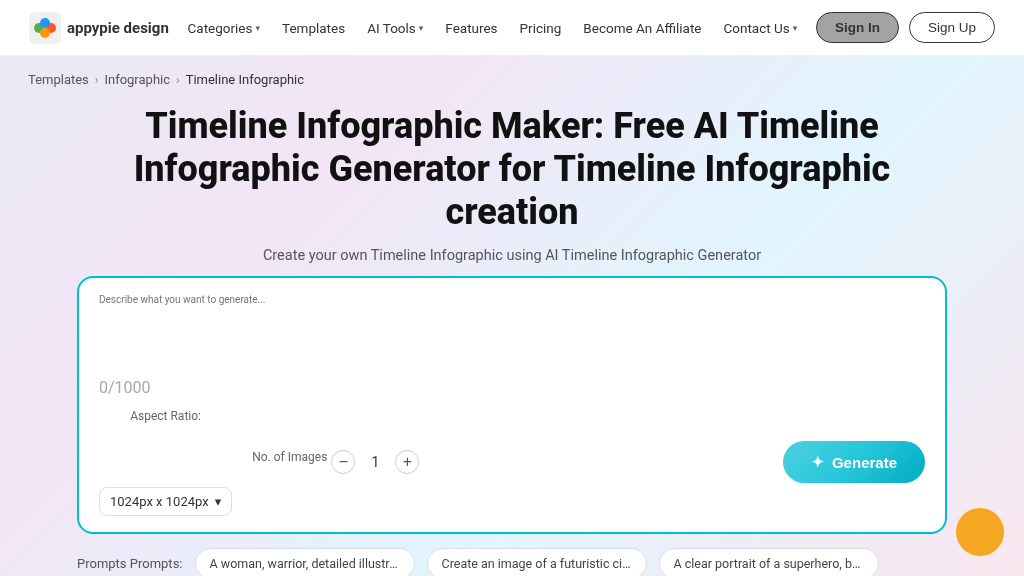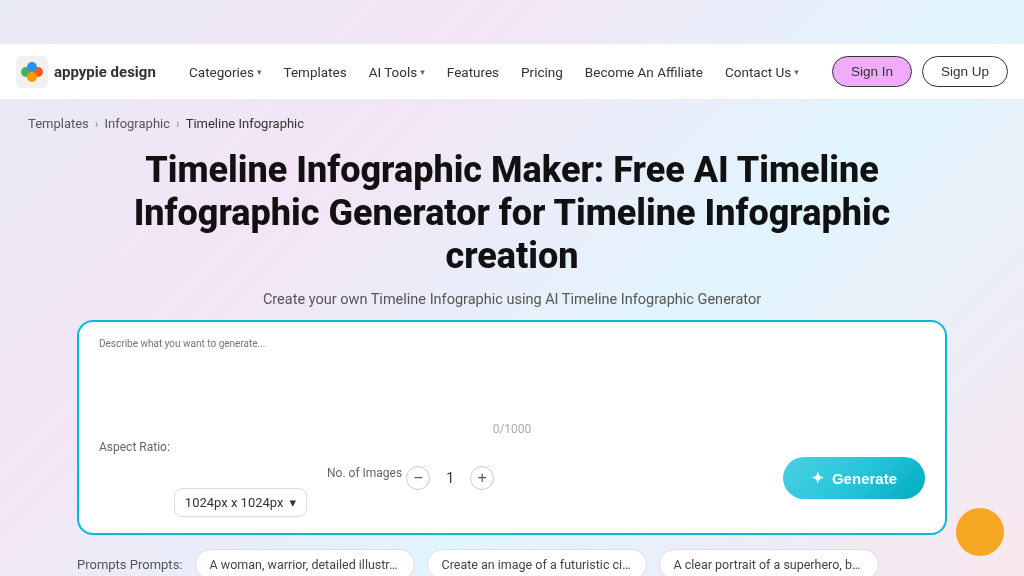--- a/index.html
+++ b/index.html
@@ -10,24 +10,23 @@
       width: 1024px;
       overflow: hidden;
     }
 
     
     .header {
       background: white;
       display: flex;
       align-items: center;
       justify-content: space-between;
-      padding: 0 16px;
+      padding: 0 29px;
       height: 56px;
       border-bottom: 1px solid #eee;
-      margin-top: 44px;
     }
     .logo-area {
       display: flex;
       align-items: center;
       gap: 6px;
     }
     .logo-icon {
       width: 32px;
       height: 32px;
     }
@@ -55,27 +54,27 @@
       font-size: 9px;
       color: #666;
     }
     .header-actions {
       display: flex;
       align-items: center;
       gap: 10px;
     }
     .btn-signin {
       border: 1.5px solid #333;
-      background: #f0abfc;
+      background: #a3a3a3;
       color: #333;
       padding: 7px 18px;
       border-radius: 20px;
       font-size: 13.5px;
       cursor: pointer;
-      font-weight: 400;
+      font-weight: 700;
     }
     .btn-signup {
       border: 1.5px solid #333;
       background: white;
       color: #333;
       padding: 7px 18px;
       border-radius: 20px;
       font-size: 13.5px;
       cursor: pointer;
       font-weight: 400;
@@ -134,34 +133,34 @@
       width: 100%;
       min-height: 80px;
       border: none;
       outline: none;
       font-size: 10px;
       color: #333;
       resize: none;
       font-family: inherit;
     }
     .char-count {
-      text-align: center;
-      font-size: 12px;
+      text-align: left;
+      font-size: 16px;
       color: #aaa;
-      margin-bottom: 4px;
+      margin-bottom: 12px;
     }
     .controls-row {
       display: flex;
       align-items: center;
       gap: 20px;
     }
     .aspect-ratio-group {
       display: flex;
-      flex-direction: row;
-      gap: 4px;
+      flex-direction: column;
+      gap: 16px;
     }
     .control-label {
       font-size: 12px;
       color: #666;
     }
     .aspect-select {
       border: 1px solid #ddd;
       border-radius: 8px;
       padding: 6px 10px;
       font-size: 13px;

